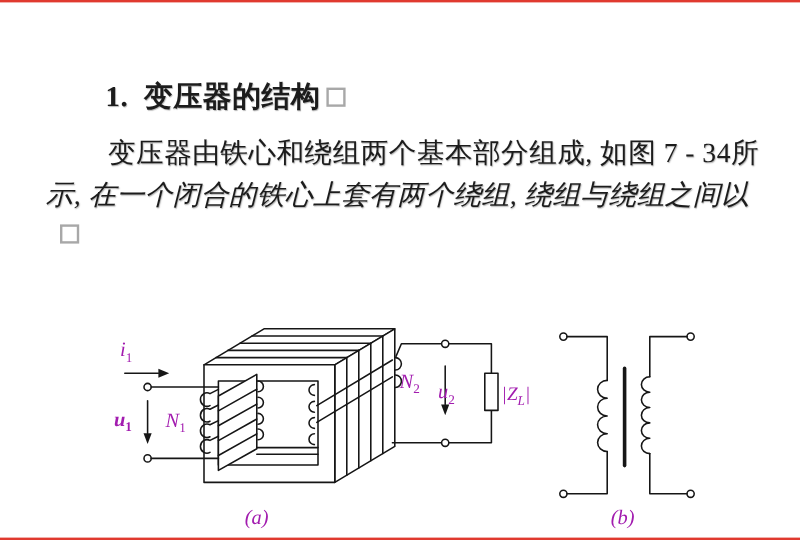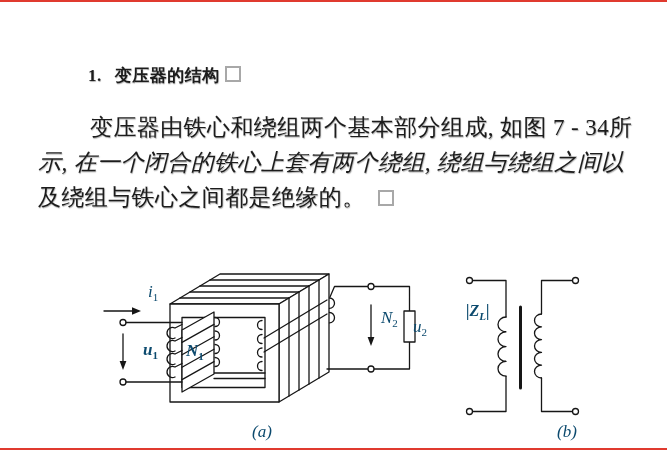--- a/index.html
+++ b/index.html
@@ -4,60 +4,60 @@
 <style>
   html,body{margin:0;padding:0;}
   body{
     width:667px;height:450px;position:relative;background:#ffffff;overflow:hidden;
     font-family:"Liberation Serif","DejaVu Serif",serif;color:#1c1c1c;
   }
   .edge-line{position:absolute;left:0;width:667px;height:2px;background:#e03a2f;}
   .edge-top{top:0;}
   .edge-bottom{bottom:0;}
 
-  .title-row{position:absolute;left:88px;top:64px;font-size:17px;font-weight:bold;
+  .title-row{position:absolute;left:88px;top:64px;font-size:24px;font-weight:bold;
     letter-spacing:0.5px;white-space:nowrap;text-shadow:0.6px 0.8px 0.8px rgba(70,70,70,0.4);}
   .title-num{margin-right:13px;}
   .ph-box{display:inline-block;width:12px;height:12px;border:2px solid #a8a8a8;
     margin-left:5px;transform:translateY(1px);}
 
   .body-line{position:absolute;left:38px;font-size:23px;letter-spacing:0.4px;white-space:nowrap;
     text-shadow:0.6px 0.9px 1px rgba(70,70,70,0.45);}
   .bl1{top:112px;padding-left:52px;}
   .bl2{top:147px;font-style:italic;}
   .bl3{top:182px;}
   .bl3 .ph-box{margin-left:12px;}
 
   .fig-svg{position:absolute;left:0;top:225px;}
 
-  .fig-label{position:absolute;font-style:italic;font-size:17px;color:#0c4a6e;white-space:nowrap;margin-left:48px;}
+  .fig-label{position:absolute;font-style:italic;font-size:17px;color:#a21caf;white-space:nowrap;}
   .fig-label sub{font-size:11px;font-style:normal;line-height:0;}
   .fig-label .subit{font-style:italic;}
   .lab-i1{left:100px;top:282px;}
   .lab-u1{left:95px;top:340px;font-weight:bold;}
-  .lab-n1{left:138px;top:341px;font-weight:bold;}
+  .lab-n1{left:138px;top:341px;}
   .lab-n2{left:333px;top:308px;}
   .lab-u2{left:365px;top:317px;}
-  .lab-zl{left:418px;top:302px;font-size:16px;font-weight:bold;}
+  .lab-zl{left:418px;top:320px;font-size:16px;}
   .lab-a{left:204px;top:422px;}
   .lab-b{left:509px;top:422px;}
 </style>
 </head>
 <body>
 
 <div class="edge-line edge-top"></div>
 <div class="edge-line edge-bottom"></div>
 
 <div class="title-row">
   <span class="title-num">1.</span><span>变压器的结构</span><span class="ph-box"></span>
 </div>
 
 <div class="body-line bl1">变压器由铁心和绕组两个基本部分组成, 如图 7 - 34所</div>
 <div class="body-line bl2">示, 在一个闭合的铁心上套有两个绕组, 绕组与绕组之间以</div>
-<div class="body-line bl3"><span>及绕组与铁心之间都是绝缘的。</span><span class="ph-box"></span>
+<div class="body-line bl3"><span class="ph-box"></span>
 </div>
 
 <svg class="fig-svg" width="667" height="225" viewBox="0 225 667 225">
   <g stroke="#161616" stroke-width="1.3" fill="none" stroke-linecap="round" stroke-linejoin="round">
 
     <g>
 
       <path d="M170,304 L279,304 L329,274 L220,274 Z" fill="#ffffff"></path>
 
       <path d="M279,304 L329,274 L329,372 L279,402 Z" fill="#ffffff"></path>

